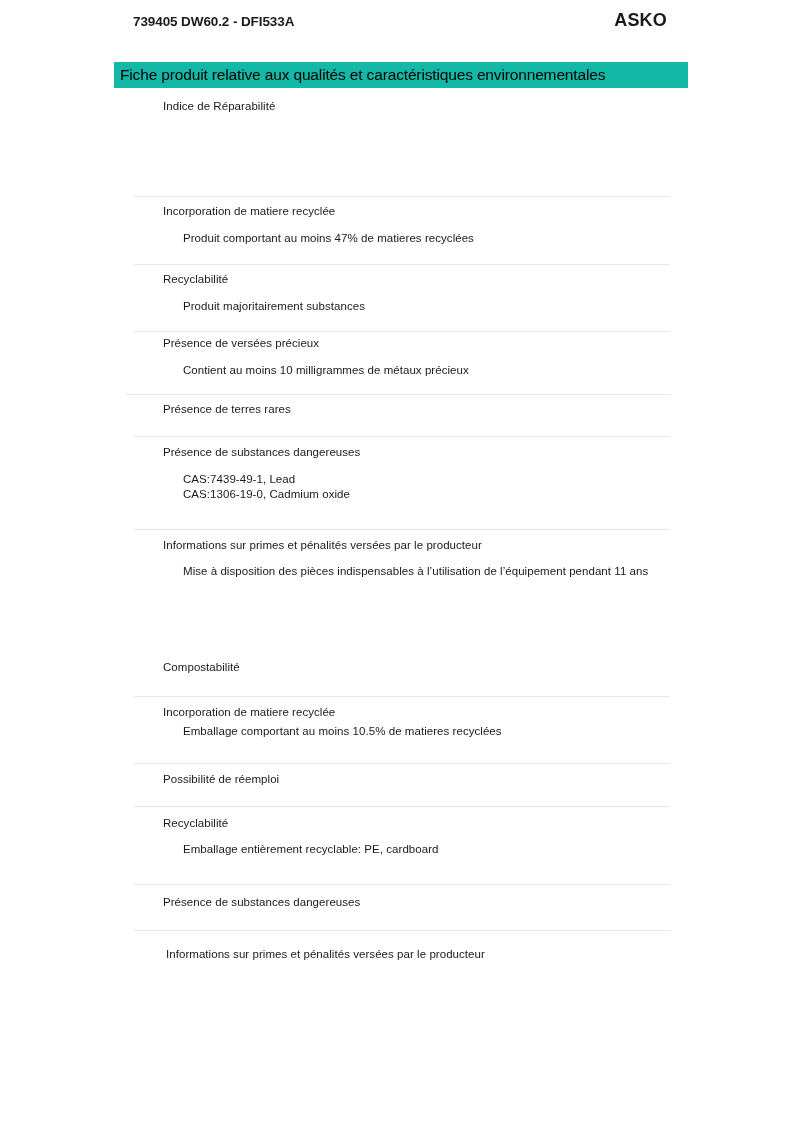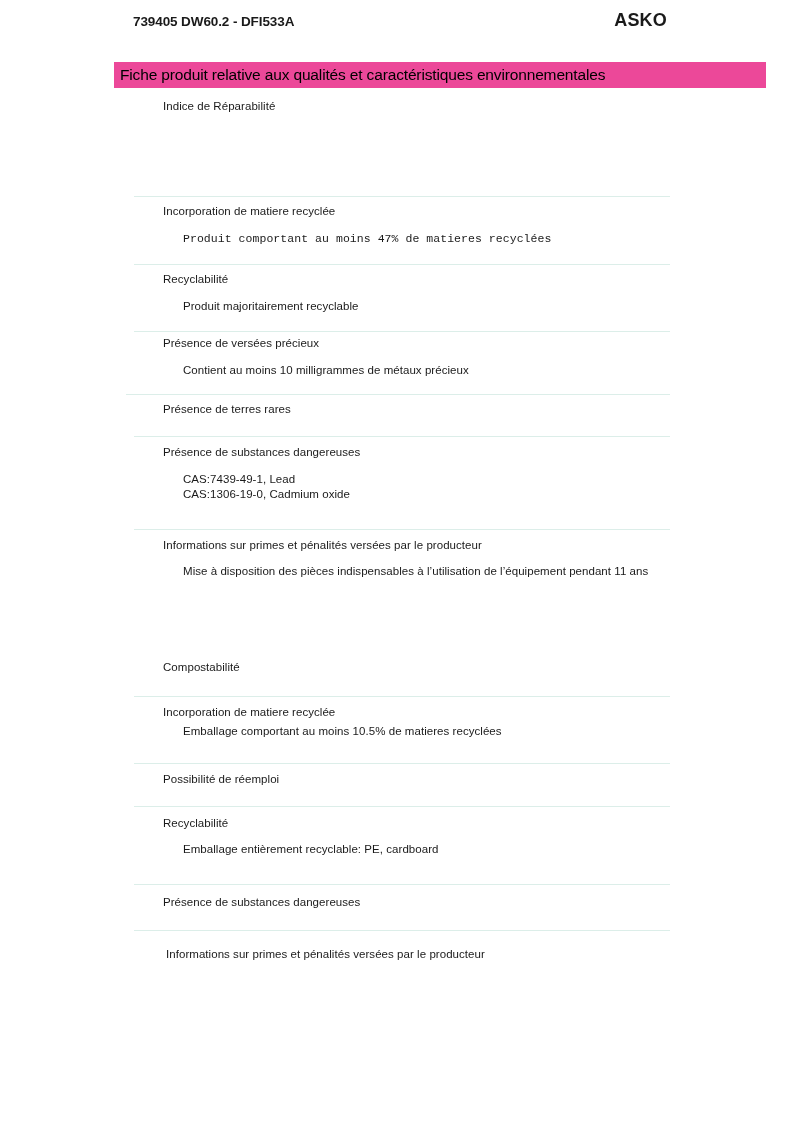--- a/index.html
+++ b/index.html
@@ -44,23 +44,23 @@
     font-size: 18px;
     font-weight: bold;
     letter-spacing: 0.2px;
     white-space: nowrap;
   }
 
   
   .banner {
     position: absolute;
     left: 114px;
-    width: 652px;
+    width: 574px;
     height: 26px;
-    background: #ec4899;
+    background: #14b8a6;
     display: flex;
     align-items: center;
     box-sizing: border-box;
     padding-left: 6px;
   }
   .banner-text {
     font-size: 15.5px;
     color: #000000;
     letter-spacing: -0.15px;
     white-space: nowrap;
@@ -121,30 +121,30 @@
     <span class="banner-text">Fiche produit relative aux qualités et caractéristiques environnementales</span>
   </div>
 
   <div class="row" style="top:100px;">
     <div class="row-label">Indice de Réparabilité</div>
   </div>
   <div class="divider" style="top:196px;"></div>
 
   <div class="row" style="top:205px;">
     <div class="row-label">Incorporation de matiere recyclée</div>
-    <div class="row-values" style="top:26px;font-family:Liberation Mono, monospace;">
+    <div class="row-values" style="top:26px;">
       <div>Produit comportant au moins 47% de matieres recyclées</div>
     </div>
   </div>
   <div class="divider" style="top:264px;"></div>
 
   <div class="row" style="top:273px;">
     <div class="row-label">Recyclabilité</div>
     <div class="row-values" style="top:26px;">
-      <div>Produit majoritairement recyclable</div>
+      <div>Produit majoritairement substances</div>
     </div>
   </div>
   <div class="divider" style="top:331px;"></div>
 
   <div class="row" style="top:337px;">
     <div class="row-label">Présence de versées précieux</div>
     <div class="row-values" style="top:26px;">
       <div>Contient au moins 10 milligrammes de métaux précieux</div>
     </div>
   </div>

